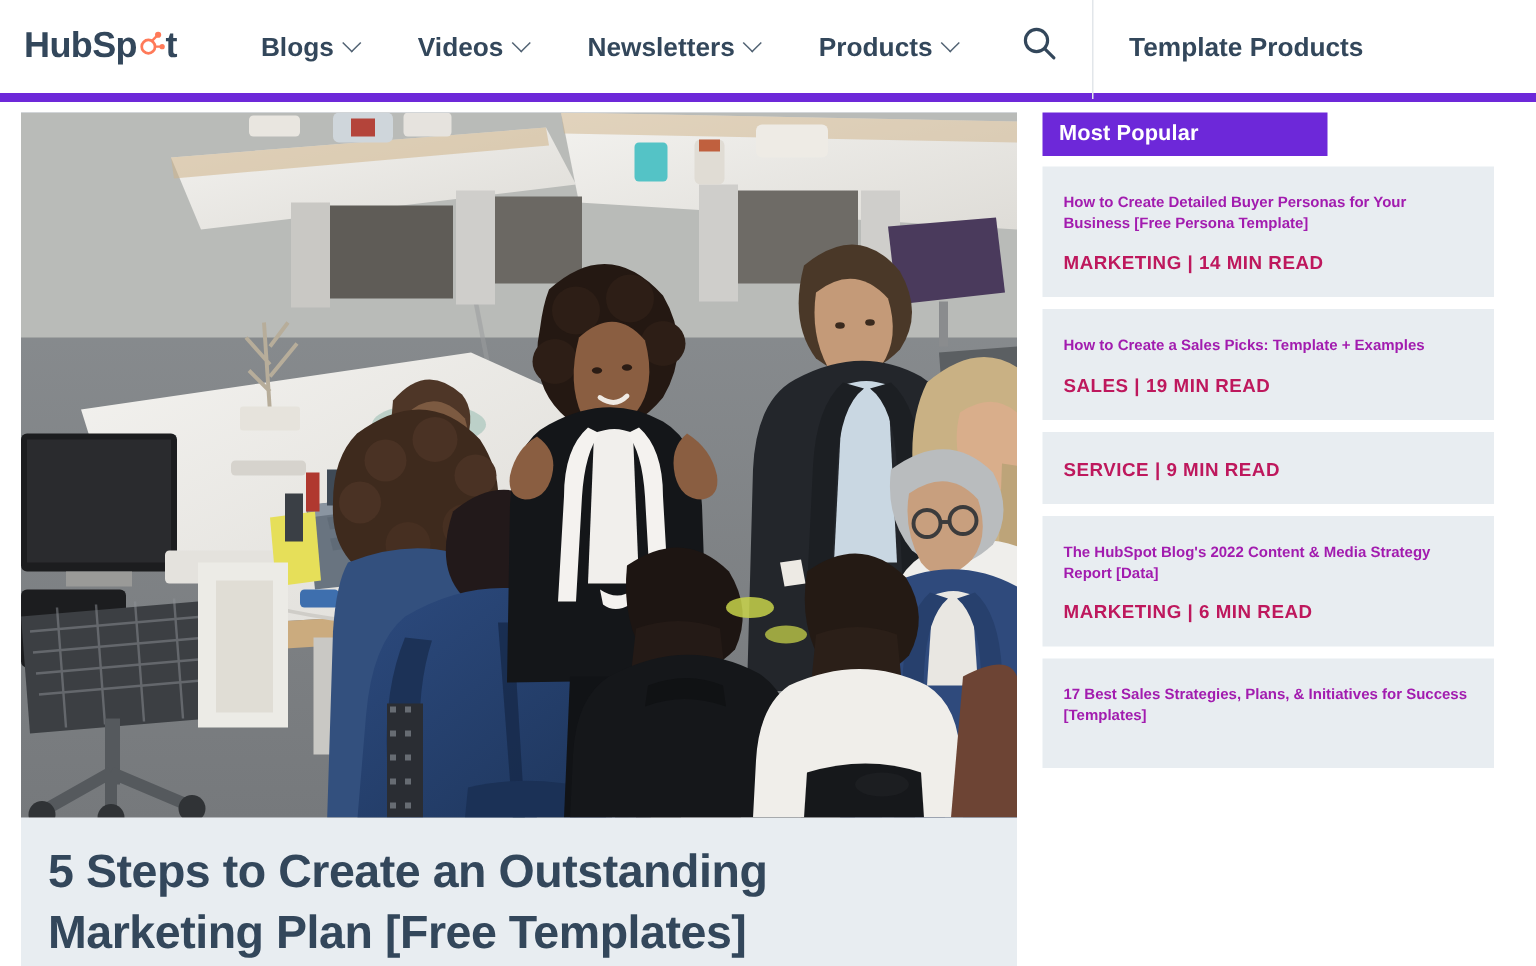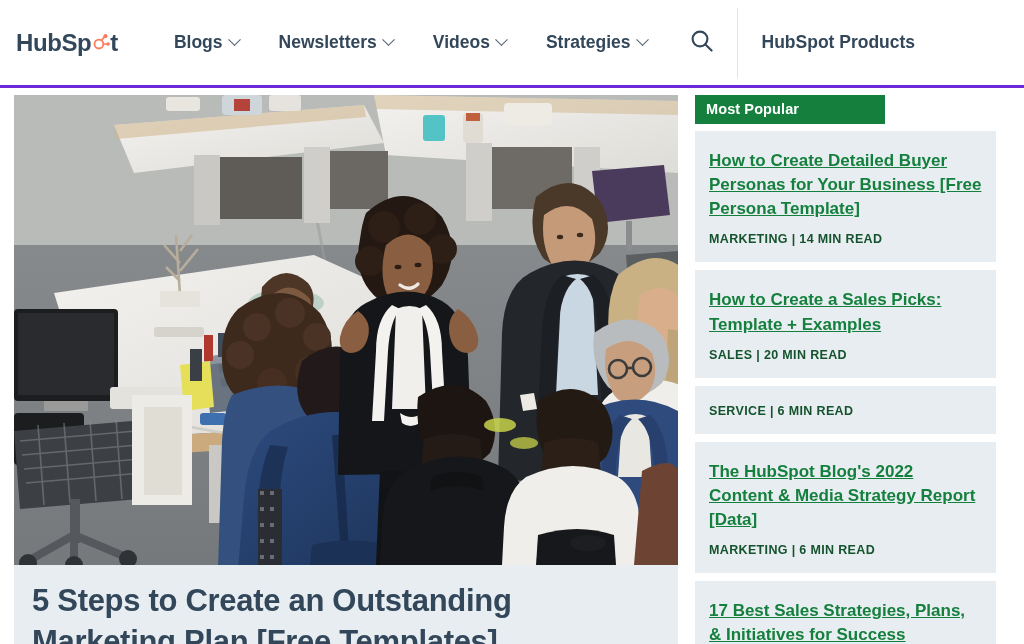--- a/index.html
+++ b/index.html
@@ -7,23 +7,23 @@
     width: 1024px; height: 644px;
     overflow: hidden;
     background: #fff;
     font-family: "Liberation Sans", sans-serif;
     -webkit-font-smoothing: antialiased;
   }
 
   
   .header {
     position: relative;
-    height: 88px;
+    height: 68px;
     background: #ffffff;
-    border-bottom: 3px solid #6d28d9;
+    border-bottom: 6px solid #6d28d9;
     display: flex;
     align-items: center;
   }
   .logo {
     display: flex;
     align-items: center;
     margin-left: 16px;
     margin-right: 36px;
     text-decoration: none;
     cursor: pointer;
@@ -136,49 +136,48 @@
     cursor: pointer;
   }
 
   
   .sidebar {
     width: 346px;
     padding: 7px 28px 0 17px;
   }
   .section-header {
     display: inline-block;
-    background: #15803d;
+    background: #6d28d9;
     color: #ffffff;
     font-size: 14.5px;
     font-weight: 700;
     letter-spacing: .1px;
     padding: 6px 11px 7px 11px;
     width: 190px;
     margin-bottom: 7px;
   }
   .section-header.second { margin-top: 6px; }
 
   .post-card {
     background: #e8edf1;
     padding: 18px 14px 16px 14px;
     margin-bottom: 8px;
     cursor: pointer;
   }
   .post-title {
-    font-size: 17px;
+    font-size: 10px;
     line-height: 1.42;
     font-weight: 700;
-    color: #15803d;
+    color: #a21caf;
     margin-bottom: 11px;
-    text-decoration: underline;
   }
   .post-meta {
     font-size: 12.5px;
     font-weight: 700;
-    color: #14532d;
+    color: #be185d;
     letter-spacing: .35px;
   }
 </style>
 </head>
 <body>
 
 <div class="header">
 
   <div class="logo">
     <span class="logo-text">
@@ -195,46 +194,46 @@
         <span>t</span>
     </span>
   </div>
 
   <nav class="nav">
     <div class="nav-item">
       <span>Blogs</span>
       <span class="caret"></span>
     </div>
     <div class="nav-item">
+      <span>Videos</span>
+      <span class="caret"></span>
+    </div>
+    <div class="nav-item">
       <span>Newsletters</span>
       <span class="caret"></span>
     </div>
     <div class="nav-item">
-      <span>Videos</span>
-      <span class="caret"></span>
-    </div>
-    <div class="nav-item">
-      <span>Strategies</span>
+      <span>Products</span>
       <span class="caret"></span>
     </div>
   </nav>
 
   <div class="search-btn">
     <span>
       <svg width="26" height="26" viewBox="0 0 26 26">
         <circle cx="11" cy="11" r="7.4" fill="none" stroke="#33475b" stroke-width="2.1"></circle>
         <line x1="16.4" y1="16.4" x2="22.6" y2="22.6" stroke="#33475b" stroke-width="2.1" stroke-linecap="round"></line>
       </svg>
     </span>
   </div>
 
   <div class="divider-v"></div>
 
   <div class="products">
-    <span>HubSpot Products</span>
+    <span>Template Products</span>
     <span class="caret"></span>
   </div>
 </div>
 
 <div class="page">
 
   <div class="feature">
     <div class="feature-card">
 
       <div class="hero">
@@ -466,25 +465,25 @@
     
     <div class="section-header">Most Popular</div>
 
     <div class="post-card">
       <div class="post-title">How to Create Detailed Buyer Personas for Your Business [Free Persona Template]</div>
       <div class="post-meta">MARKETING | 14 MIN READ</div>
     </div>
 
     <div class="post-card">
       <div class="post-title">How to Create a Sales Picks: Template + Examples</div>
-      <div class="post-meta">SALES | 20 MIN READ</div>
+      <div class="post-meta">SALES | 19 MIN READ</div>
     </div>
 
     <div class="post-card">
-      <div class="post-meta">SERVICE | 6 MIN READ</div>
+      <div class="post-meta">SERVICE | 9 MIN READ</div>
     </div>
 
     
 
     <div class="post-card">
       <div class="post-title">The HubSpot Blog's 2022 Content &amp; Media Strategy Report [Data]</div>
       <div class="post-meta">MARKETING | 6 MIN READ</div>
     </div>
 
     <div class="post-card">

